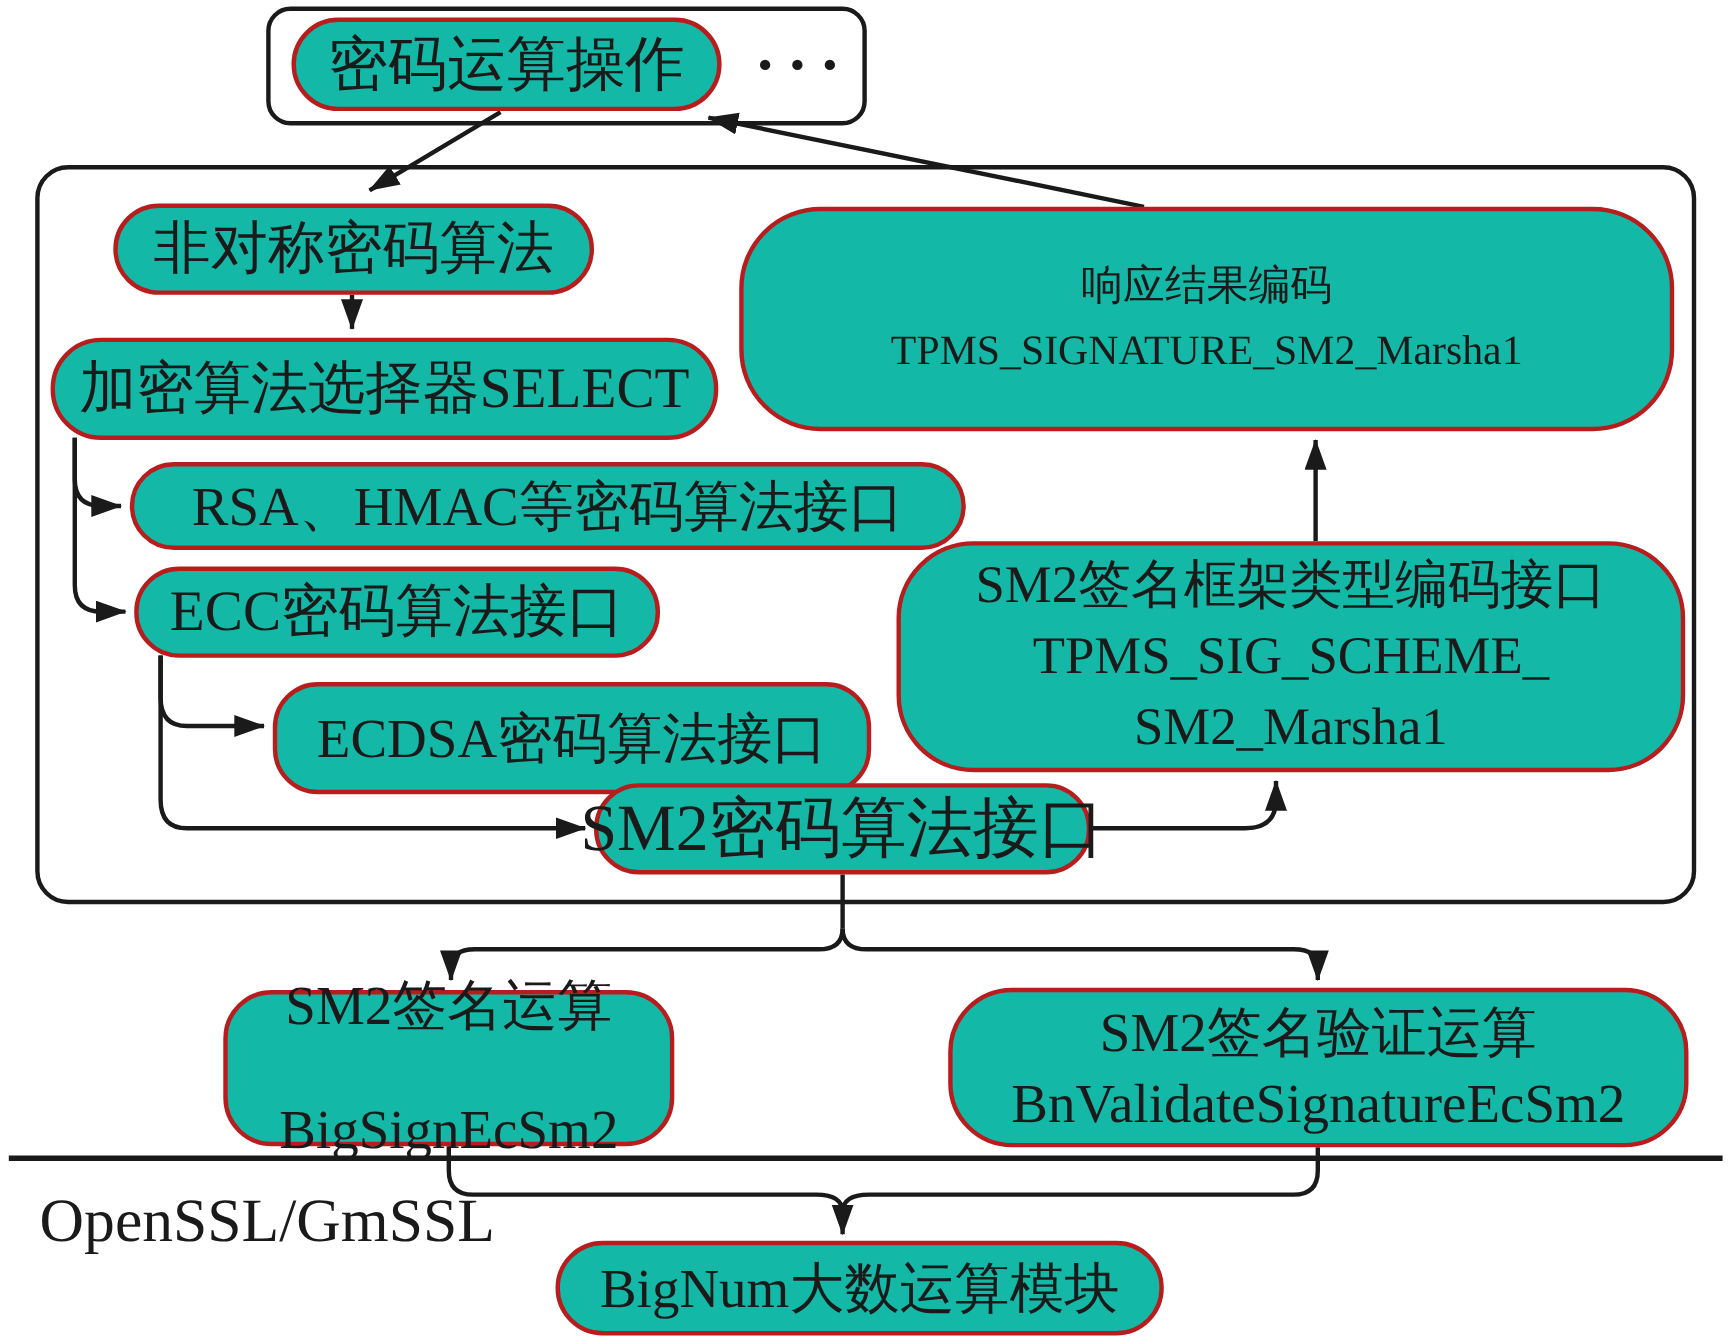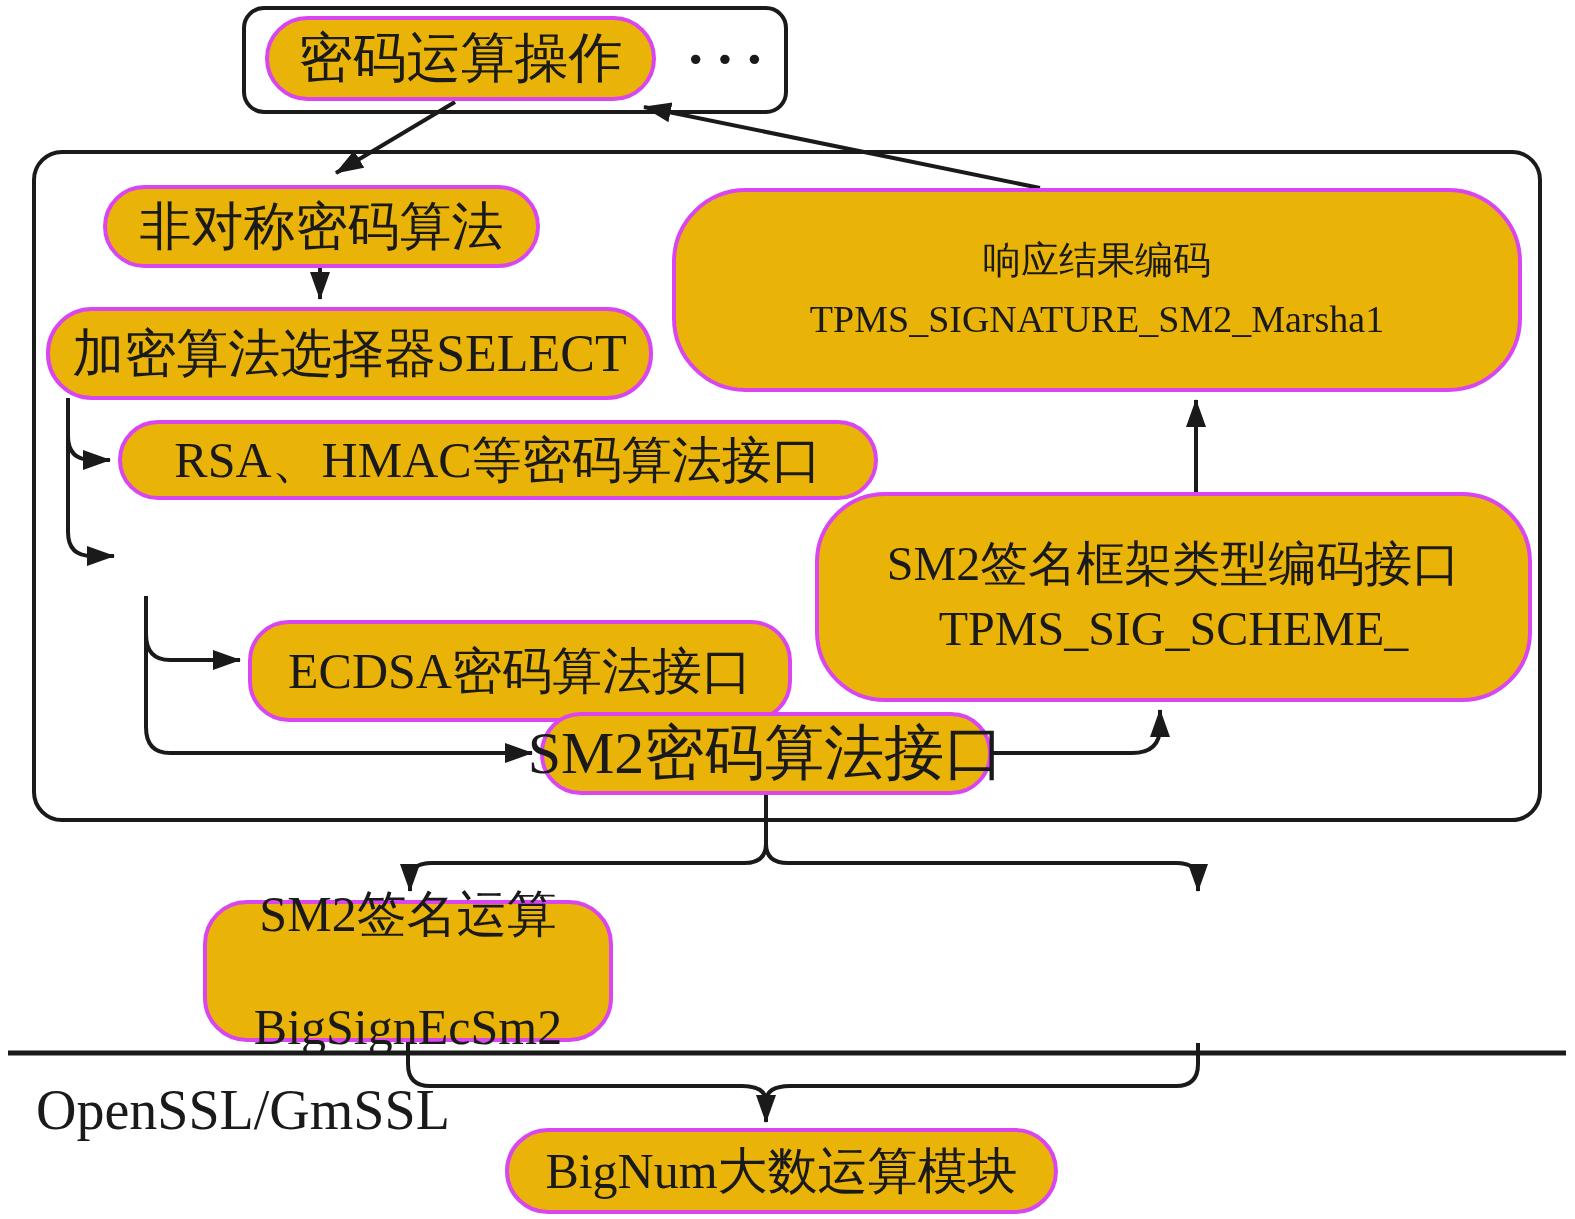--- a/index.html
+++ b/index.html
@@ -2,21 +2,21 @@
 <html><head>
 <meta charset="utf-8">
 <style>
   html,body{margin:0;padding:0;background:#ffffff;}
   .stage{
     position:relative;width:1575px;height:1219px;background:#ffffff;overflow:hidden;
     font-family:"Liberation Serif","DejaVu Serif",serif;color:#1a1a1a;
   }
   .frame{position:absolute;box-sizing:border-box;border:4px solid #1a1a1a;background:transparent;}
   .node{
-    position:absolute;box-sizing:border-box;border:4px solid #d946ef;background:#eab308;
+    position:absolute;box-sizing:border-box;border:4px solid #b91c1c;background:#14b8a6;
     display:flex;flex-direction:column;align-items:center;justify-content:center;
     text-align:center;line-height:1.25;white-space:nowrap;
   }
   .node .ln{display:block;}
   svg.wires{position:absolute;left:0;top:0;z-index:1;}
   .node,.label-text,.dots{z-index:2;}
   .label-text{position:absolute;white-space:nowrap;}
   .dots{position:absolute;display:flex;align-items:center;justify-content:center;
         font-weight:bold;letter-spacing:10px;}
 </style>
@@ -64,44 +64,52 @@
   </div>
 
   <div class="node" style="left:46px;top:307px;width:607px;height:93px;border-radius:46px;font-size:52px;">
     <span class="ln">加密算法选择器SELECT</span>
   </div>
 
   <div class="node" style="left:118px;top:420px;width:760px;height:80px;border-radius:40px;font-size:50px;">
     <span class="ln">RSA、HMAC等密码算法接口</span>
   </div>
 
+  <div class="node" style="left:122px;top:515px;width:478px;height:83px;border-radius:41px;font-size:52px;">
+    <span class="ln">ECC密码算法接口</span>
+  </div>
 
   <div class="node" style="left:248px;top:620px;width:544px;height:102px;border-radius:41px;font-size:50px;">
     <span class="ln">ECDSA密码算法接口</span>
   </div>
 
   <div class="node" style="left:540px;top:712px;width:452px;height:83px;border-radius:41px;font-size:60px;">
     <span class="ln">SM2密码算法接口</span>
   </div>
 
   <div class="node" style="left:672px;top:188px;width:850px;height:204px;border-radius:74px;font-size:38px;line-height:1.55;">
     <span class="ln">响应结果编码</span>
     <span class="ln">TPMS_SIGNATURE_SM2_Marsha1</span>
   </div>
 
   <div class="node" style="left:815px;top:492px;width:717px;height:210px;border-radius:70px;font-size:48px;line-height:1.35;">
     <span class="ln">SM2签名框架类型编码接口</span>
     <span class="ln">TPMS_SIG_SCHEME_</span>
+    <span class="ln">SM2_Marsha1</span>
   </div>
 
   <div class="node" style="left:203px;top:900px;width:410px;height:142px;border-radius:44px;font-size:50px;line-height:1.3;gap:48px;">
     <span class="ln">SM2签名运算</span>
     <span class="ln">BigSignEcSm2</span>
   </div>
 
+  <div class="node" style="left:862px;top:898px;width:673px;height:145px;border-radius:58px;font-size:50px;line-height:1.3;">
+    <span class="ln">SM2签名验证运算</span>
+    <span class="ln">BnValidateSignatureEcSm2</span>
+  </div>
 
   <div class="label-text" style="left:36px;top:1078px;font-size:56px;">OpenSSL/GmSSL</div>
 
   <div class="node" style="left:505px;top:1128px;width:553px;height:86px;border-radius:43px;font-size:50px;">
     <span class="ln">BigNum大数运算模块</span>
   </div>
 
 </div>
 
 </body></html>

